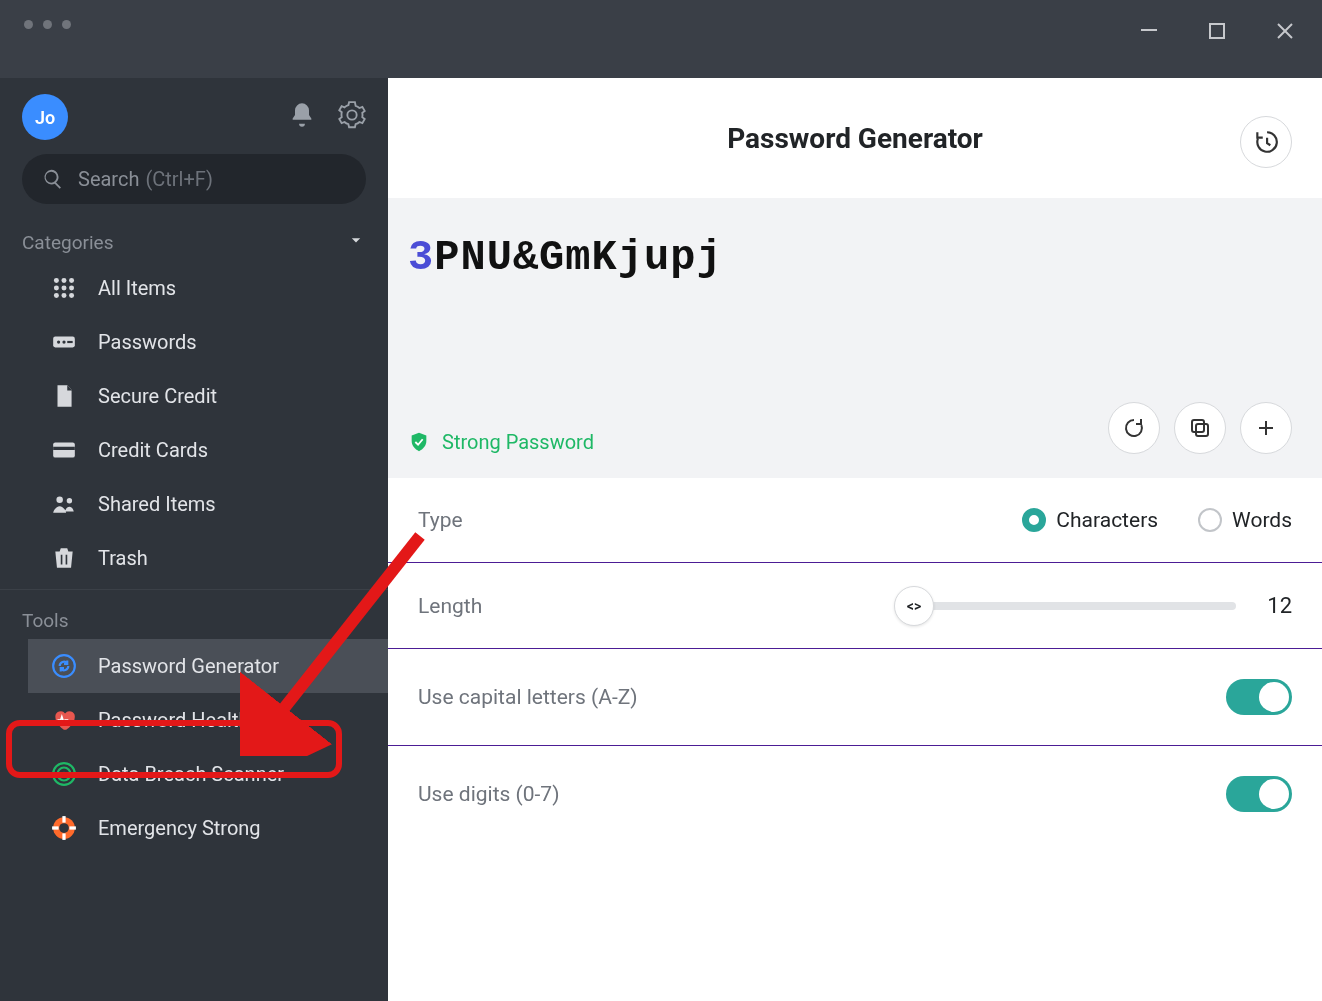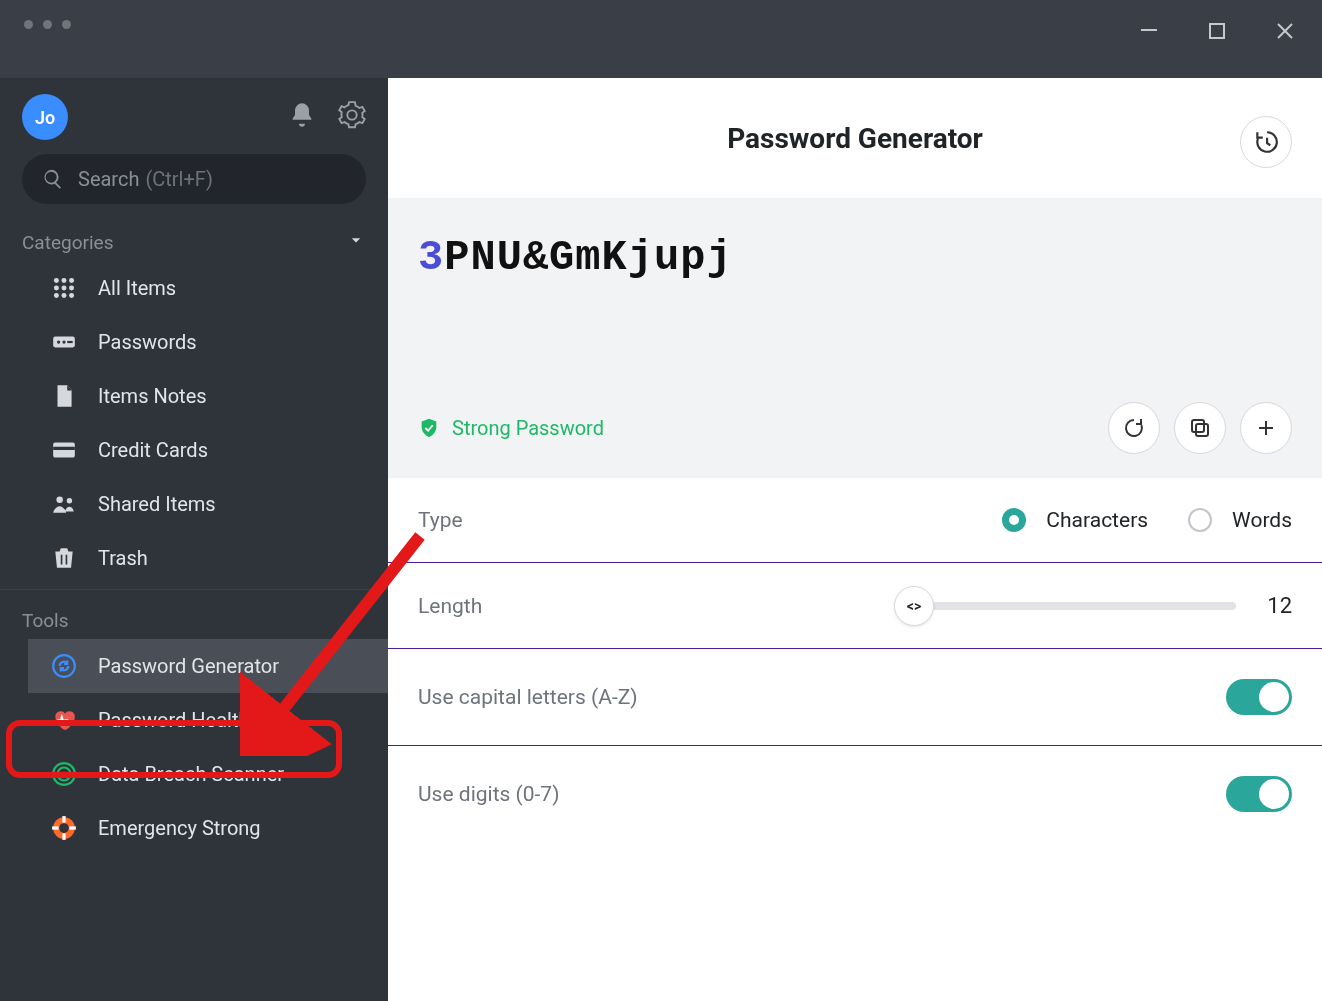--- a/index.html
+++ b/index.html
@@ -109,52 +109,52 @@
 .main-title { font-size: 28px; font-weight: 700; color: #212427; }
 .history-btn {
   position: absolute; right: 30px; top: 38px;
   width: 52px; height: 52px; border-radius: 50%;
   border: 1px solid #d7d9dc; background: #fff;
   display: flex; align-items: center; justify-content: center;
   cursor: pointer;
 }
 .password-panel {
   background: #f2f3f5;
-  padding: 36px 30px 24px 30px;
+  padding: 36px 30px 24px 20px;
 }
 .generated {
   font-family: "Courier New", Consolas, monospace;
   font-size: 42px; font-weight: 700;
   letter-spacing: 1px;
 }
 .generated .digit { color: #4b4dd6; }
 .generated .symbol { color: #111; }
 .generated .letter { color: #111; }
 .strength-row {
-  display: flex; align-items: center;
+  display: flex; align-items: flex-end;
   margin-top: 120px;
 }
 .strength-left { display: flex; align-items: center; gap: 12px; color: #1fb866; font-size: 20px; }
 .strength-left svg { fill: #1fb866; }
 .action-btns { margin-left: auto; display: flex; gap: 14px; }
 .circle-btn {
   width: 52px; height: 52px; border-radius: 50%;
   border: 1px solid #d7d9dc; background: #fff;
   display: flex; align-items: center; justify-content: center;
   cursor: pointer;
 }
 .setting-row {
   display: flex; align-items: center;
   padding: 30px;
   border-bottom: 1px solid #4c1d95;
 }
 .setting-label { font-size: 21px; color: #6f747c; }
 .setting-controls { margin-left: auto; display: flex; align-items: center; gap: 36px; }
 .radio { display: flex; align-items: center; gap: 40px; }
-.radio-item { display: flex; align-items: center; gap: 20px; cursor: pointer; }
+.radio-item { display: flex; align-items: center; gap: 10px; cursor: pointer; }
 .radio-circle {
   width: 24px; height: 24px; border-radius: 50%;
   border: 2px solid #c2c5c9; display: flex; align-items: center; justify-content: center;
 }
 .radio-circle.selected { border: 7px solid #2aa69a; }
 .radio-label { font-size: 21px; color: #212427; }
 .slider-wrap { display: flex; align-items: center; gap: 26px; flex: 1; justify-content: flex-end; }
 .slider {
   width: 320px; height: 8px; background: #e1e3e6; border-radius: 4px;
   position: relative;
@@ -277,21 +277,21 @@
           </span>
         <span>Passwords</span>
       </div>
       <div class="nav-item">
         <span class="icon ico">
             <svg viewBox="0 0 24 24">
               <path d="M6 2h9l4 4v16H6z"></path>
               <path d="M15 2v5h5" fill="#2f343b"></path>
             </svg>
           </span>
-        <span>Items Notes</span>
+        <span>Secure Credit</span>
       </div>
       <div class="nav-item">
         <span class="icon ico">
             <svg viewBox="0 0 24 24">
               <rect x="2" y="5" width="20" height="14" rx="2"></rect>
               <rect x="2" y="9" width="20" height="3" fill="#2f343b"></rect>
             </svg>
           </span>
         <span>Credit Cards</span>
       </div>

